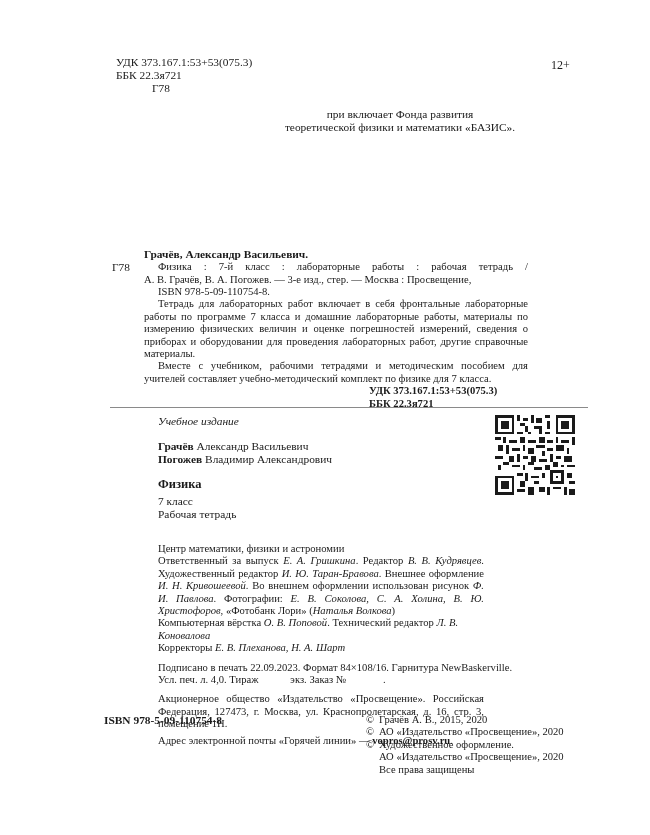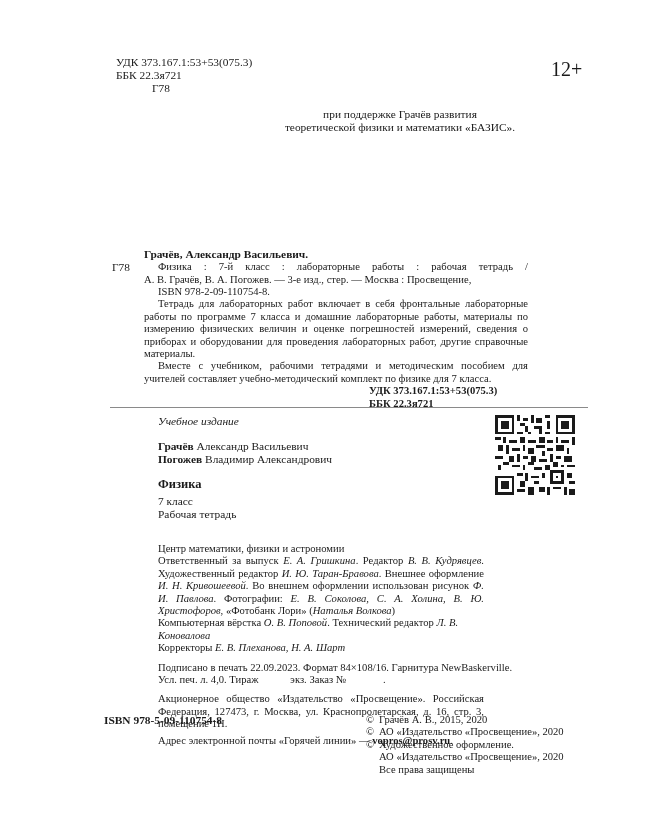--- a/index.html
+++ b/index.html
@@ -7,21 +7,21 @@
          font-family:"Liberation Serif", "DejaVu Serif", serif; color:#1a1a1a; }
   .abs { position:absolute; }
   .f10 { font-size:10.6px; line-height:12.4px; }
   .f11 { font-size:11.4px; line-height:13.2px; }
   .b { font-weight:bold; }
   .i { font-style:italic; }
   .just { text-align:justify; }
   .indent { text-indent:14px; }
   #udk-top { left:116px; top:56px; }
   #udk-top div { white-space:nowrap; }
-  #age { left:551px; top:58px; font-size:20px; }
+  #age { left:551px; top:58px; font-size:12px; }
   #support { left:240px; top:108px; width:320px; text-align:center; }
   #biblio { left:112px; top:248px; width:416px; }
   #biblio .row { display:flex;justify-content:center; }
   #biblio .gcode { width:32px; flex:none; }
   #biblio .body { flex:1; }
   #rule { left:110px; top:407px; width:478px; height:0; border-top:1.3px solid #8a8a8a; }
   #edition { left:158px; top:415px; width:330px; }
   #qr { left:495px; top:415px; width:80px; height:80px; }
   #credits { left:158px; top:543px; width:326px; }
   #isbn-bottom { left:104px; top:714px; }
@@ -36,35 +36,35 @@
 
 <div id="udk-top" class="abs f11">
   <div>УДК  373.167.1:53+53(075.3)</div>
   <div>ББК  22.3я721</div>
   <div style="padding-left:36px;">Г78</div>
 </div>
 
 <div id="age" class="abs">12+</div>
 
 <div id="support" class="abs f11">
-  <div>при поддержке Грачёв развития</div>
+  <div>при включает Фонда развития</div>
   <div>теоретической физики и математики «БАЗИС».</div>
 </div>
 
 <div id="biblio" class="abs f10">
   <div class="row">
     <div class="gcode"></div>
     <div class="body b f11">Грачёв, Александр Васильевич.</div>
   </div>
   <div class="row">
     <div class="gcode f11">Г78</div>
     <div class="body">
       <div class="indent" style="text-align:justify;text-align-last:justify;">Физика : 7-й класс : лабораторные работы : рабочая тетрадь /</div>
       <div>А. В. Грачёв, В. А. Погожев. — 3-е изд., стер. — Москва : Просвещение,</div>
-      <div class="indent">ISBN 978-2-09-110754-8.</div>
+      <div class="indent">ISBN 978-5-09-110754-8.</div>
       <div class="indent just">Тетрадь для лабораторных работ включает в себя фронтальные лабораторные работы по программе 7 класса и домашние лабораторные работы, материалы по измерению физических величин и оценке погрешностей измерений, сведения о приборах и оборудовании для проведения лабораторных работ, другие справочные материалы.</div>
       <div class="indent just">Вместе с учебником, рабочими тетрадями и методическим пособием для учителей составляет учебно-методический комплект по физике для 7 класса.</div>
       <div class="b" style="padding-left:225px;">УДК 373.167.1:53+53(075.3)</div>
       <div class="b" style="padding-left:225px;">ББК 22.3я721</div>
     </div>
   </div>
 </div>
 
 <div id="rule" class="abs"></div>
 

